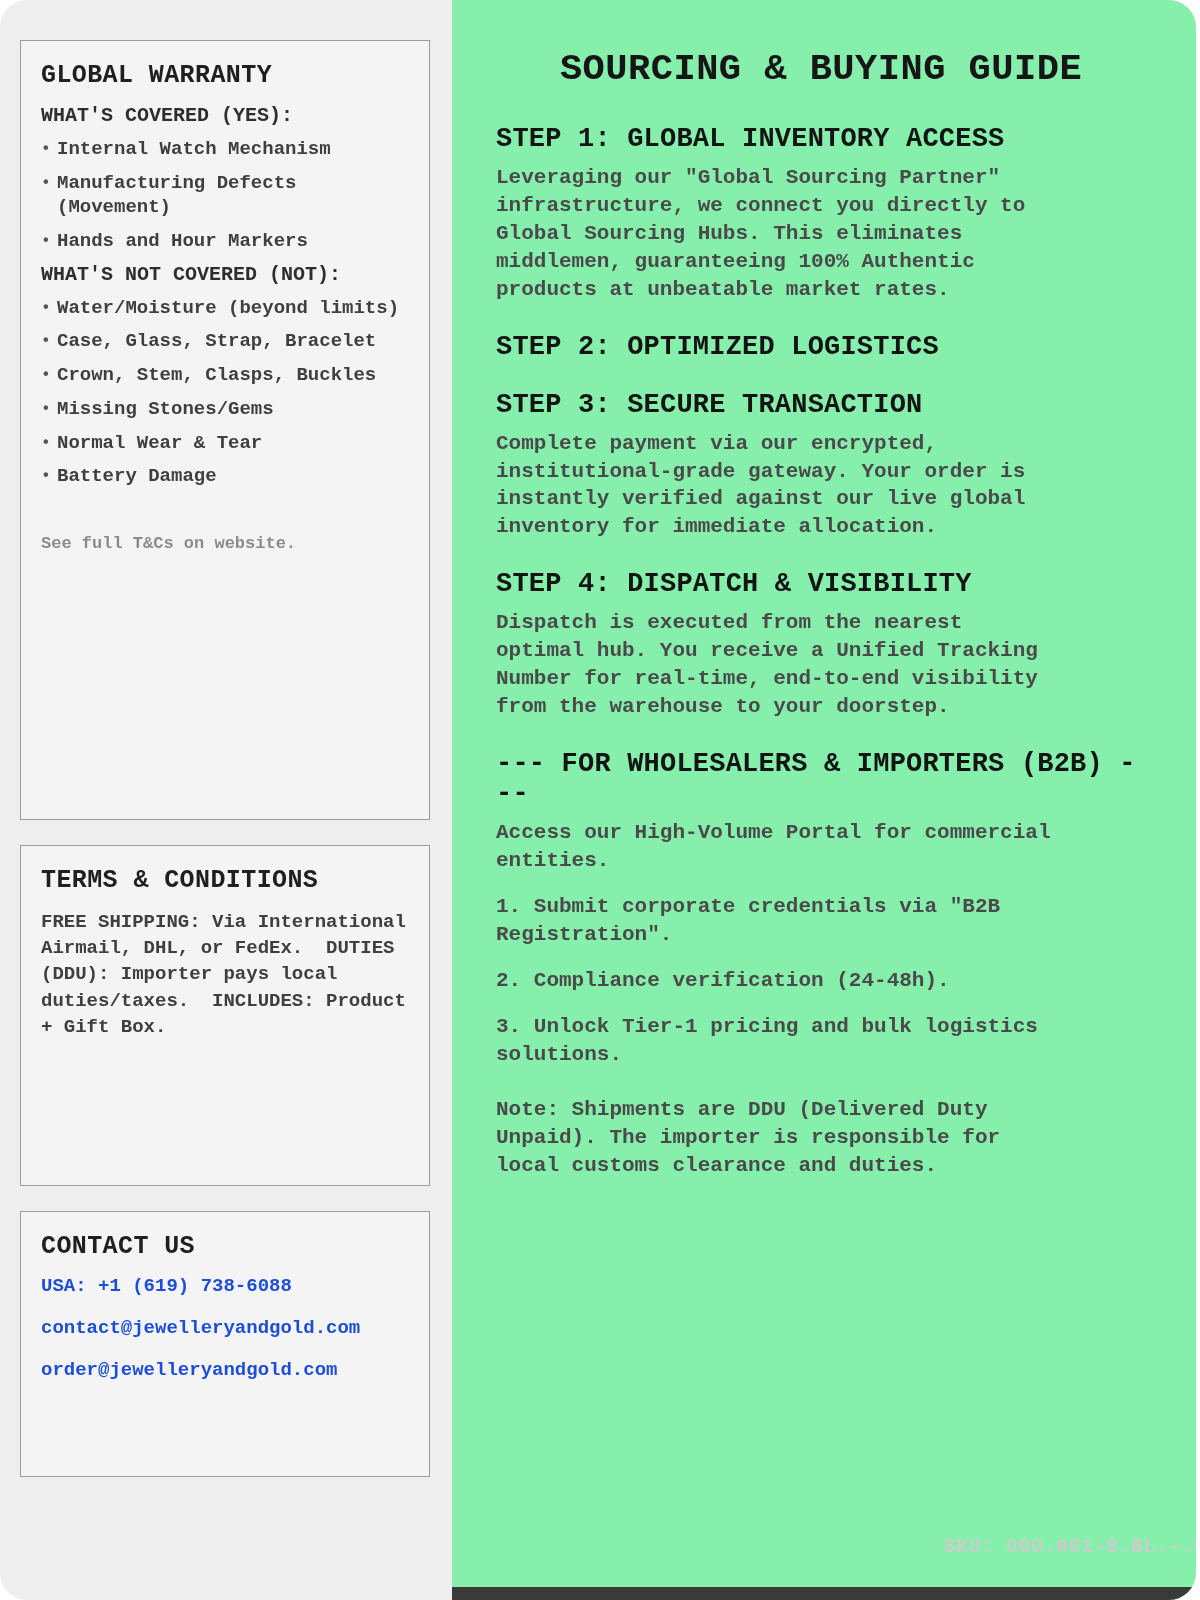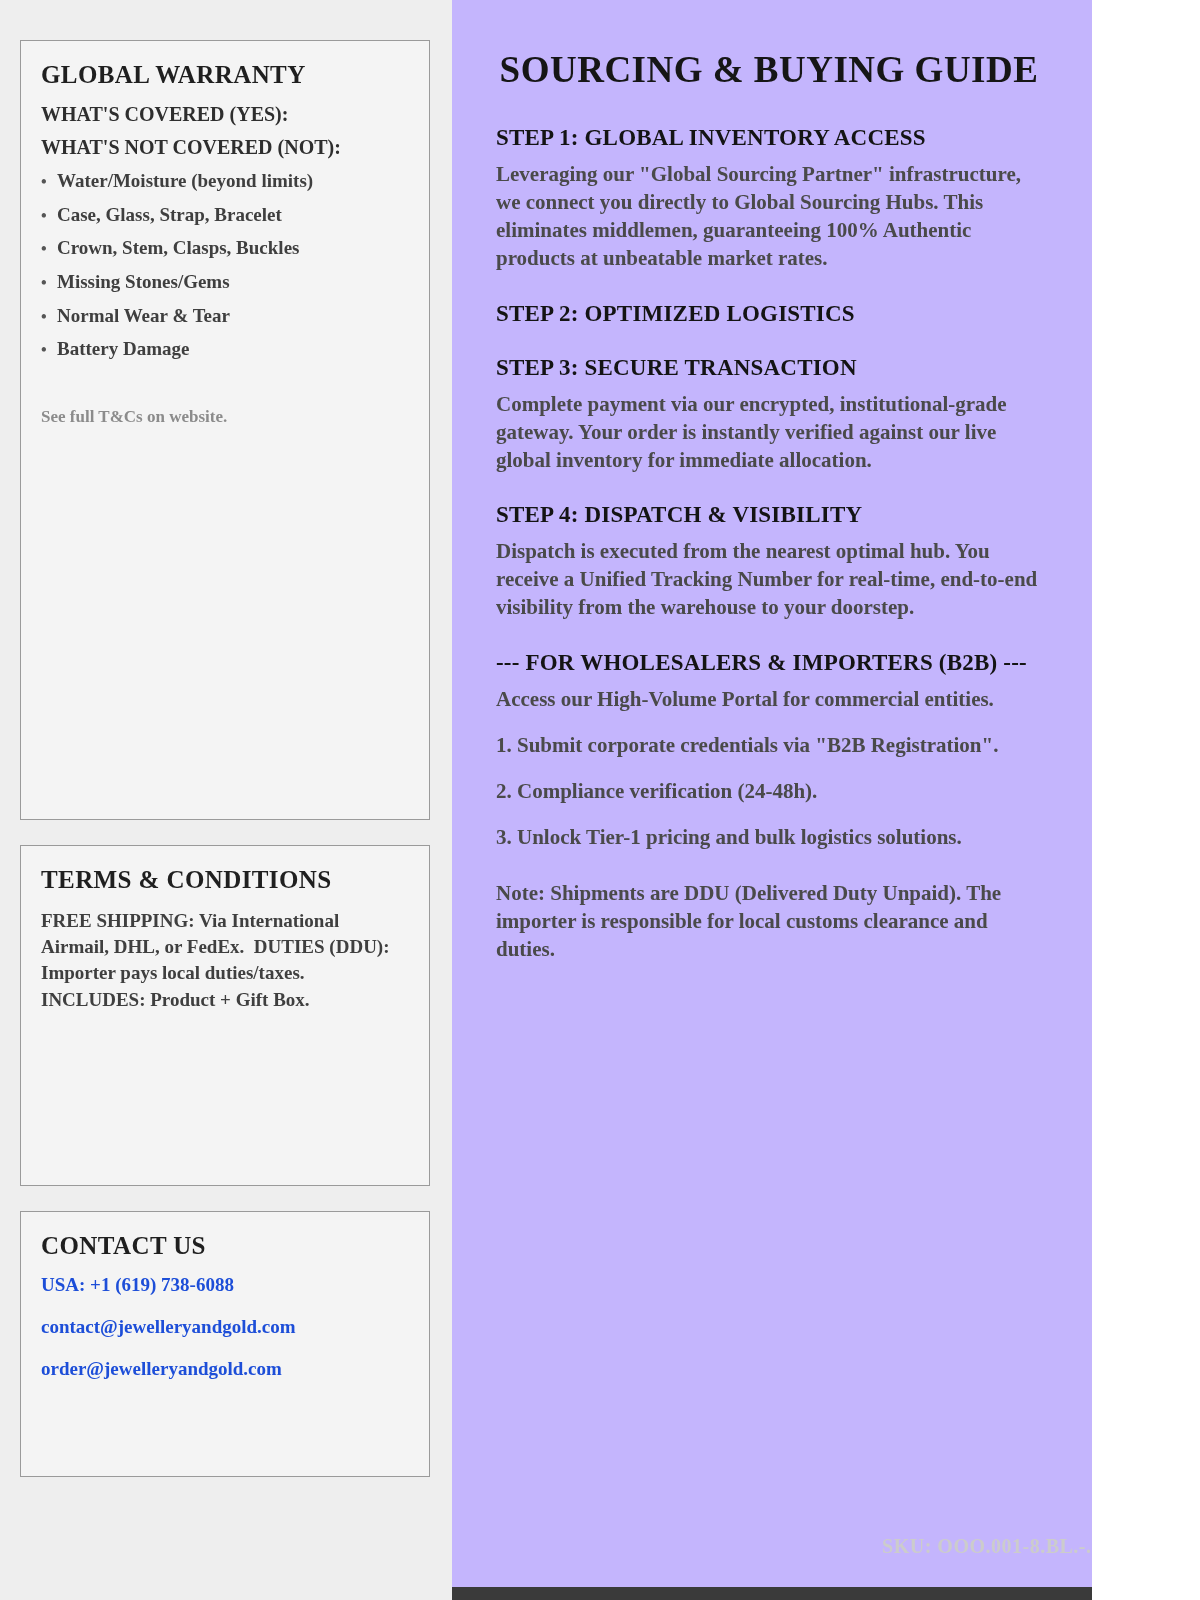--- a/index.html
+++ b/index.html
@@ -1,24 +1,25 @@
 <!DOCTYPE html>
 <html><head>
 <meta charset="utf-8">
 <style>
   * { margin: 0; padding: 0; box-sizing: border-box; }
   html, body { background: #ffffff; }
   .page {
     position: relative;
-    width: 1092px;
+    width: 1196px;
     height: 1600px;
     overflow: hidden;
     background: #ffffff;
-    font-family: Liberation Serif, serif;
+    font-family: Liberation Mono, monospace;
     color: #333;
+    border-radius: 27px;
   }
   
   .sidebar {
     position: absolute;
     left: 0; top: 0;
     width: 452px;
     height: 100%;
     background: #eeeeee;
     padding: 40px 22px 0 20px;
   }
@@ -79,33 +80,33 @@
   .contact-line {
     font-size: 19px;
     font-weight: bold;
     color: #1d4ed8;
     margin: 0 0 20px;
   }
   
   .main {
     position: absolute;
     left: 452px; top: 0; right: 0; bottom: 0;
-    background: #c4b5fd;
+    background: #86efac;
     padding: 48px 50px 0 44px;
   }
   .main h1 {
     text-align: center;
     font-size: 37px;
     font-weight: bold;
     color: #161616;
     letter-spacing: 0.5px;
     margin-bottom: 34px;
   }
   .step h2, .b2b h2 {
-    font-size: 23px;
+    font-size: 27px;
     font-weight: bold;
     color: #141414;
     margin: 28px 0 10px;
     letter-spacing: 0.2px;
   }
   .step:first-of-type h2 { margin-top: 0; }
   .step p, .b2b p {
     font-size: 21px;
     font-weight: 600;
     color: #4a4a4a;
@@ -137,20 +138,25 @@
 </head>
 <body>
 
 <div class="page">
 
   <aside class="sidebar">
 
     <section class="box warranty">
       <h2>GLOBAL WARRANTY</h2>
       <h3>WHAT'S COVERED (YES):</h3>
+      <ul class="bullets">
+        <li>Internal Watch Mechanism</li>
+        <li>Manufacturing Defects (Movement)</li>
+        <li>Hands and Hour Markers</li>
+      </ul>
       <h3 class="not-covered">WHAT'S NOT COVERED (NOT):</h3>
       <ul class="bullets">
         <li>Water/Moisture (beyond limits)</li>
         <li>Case, Glass, Strap, Bracelet</li>
         <li>Crown, Stem, Clasps, Buckles</li>
         <li>Missing Stones/Gems</li>
         <li>Normal Wear &amp; Tear</li>
         <li>Battery Damage</li>
       </ul>
       <p class="footnote">See full T&amp;Cs on website.</p>

